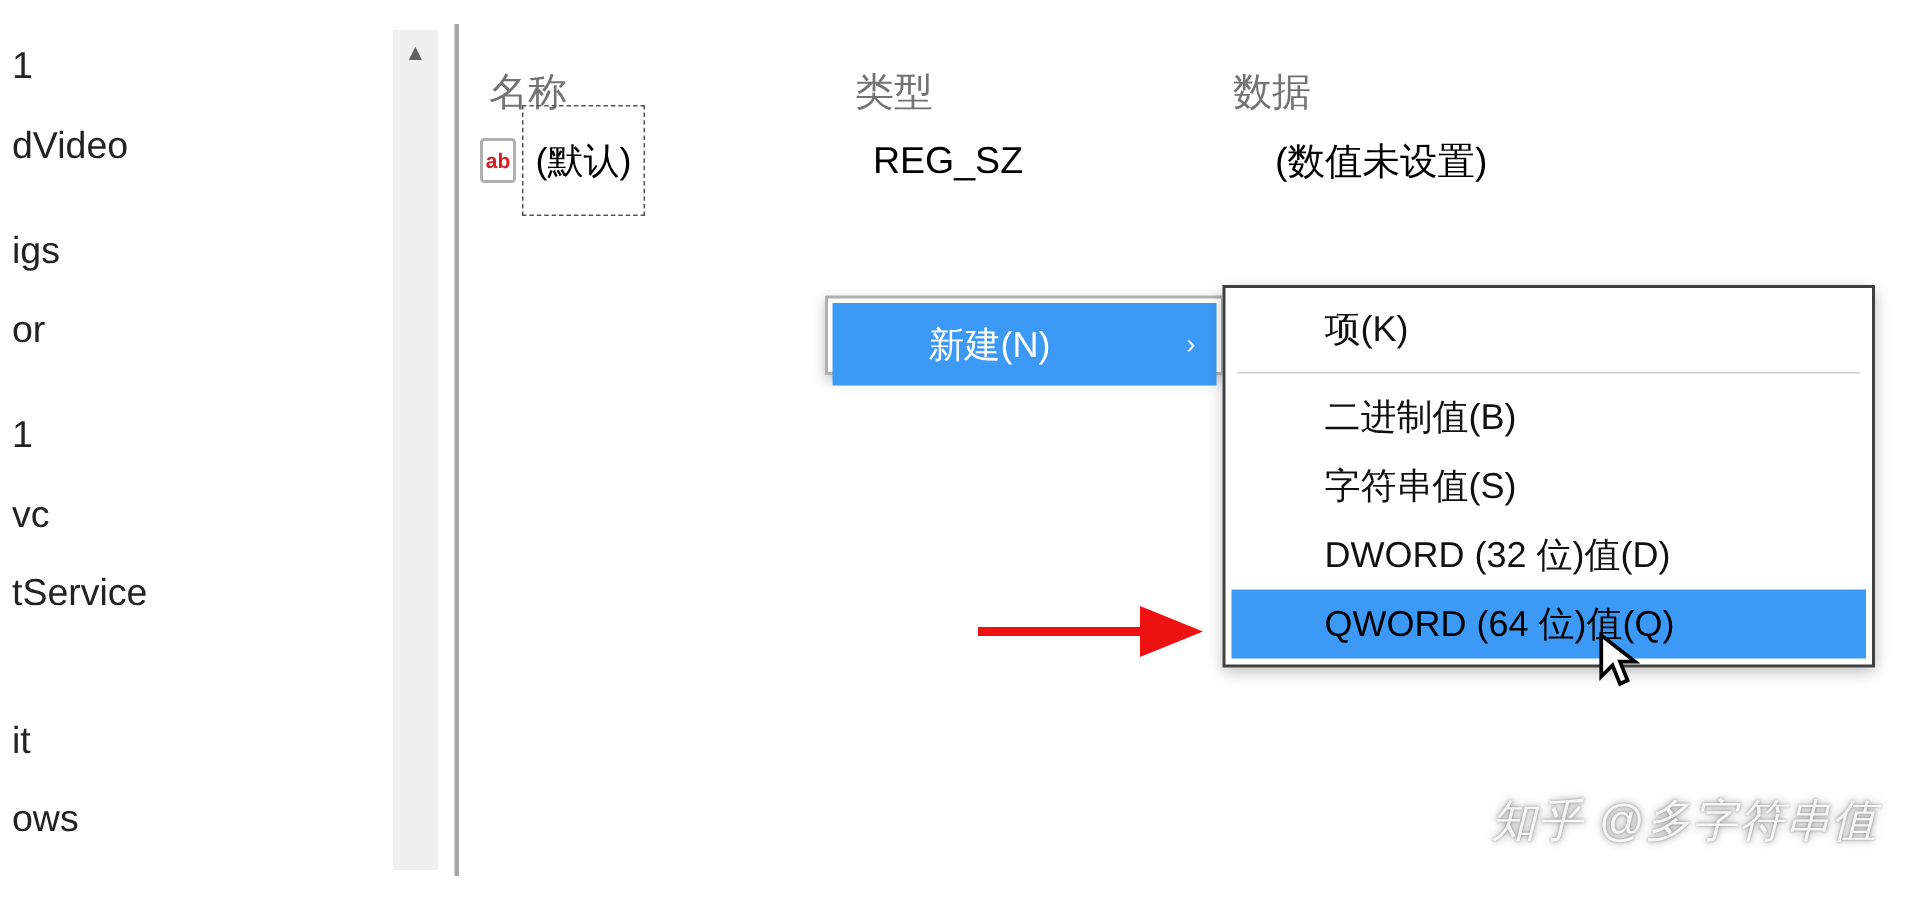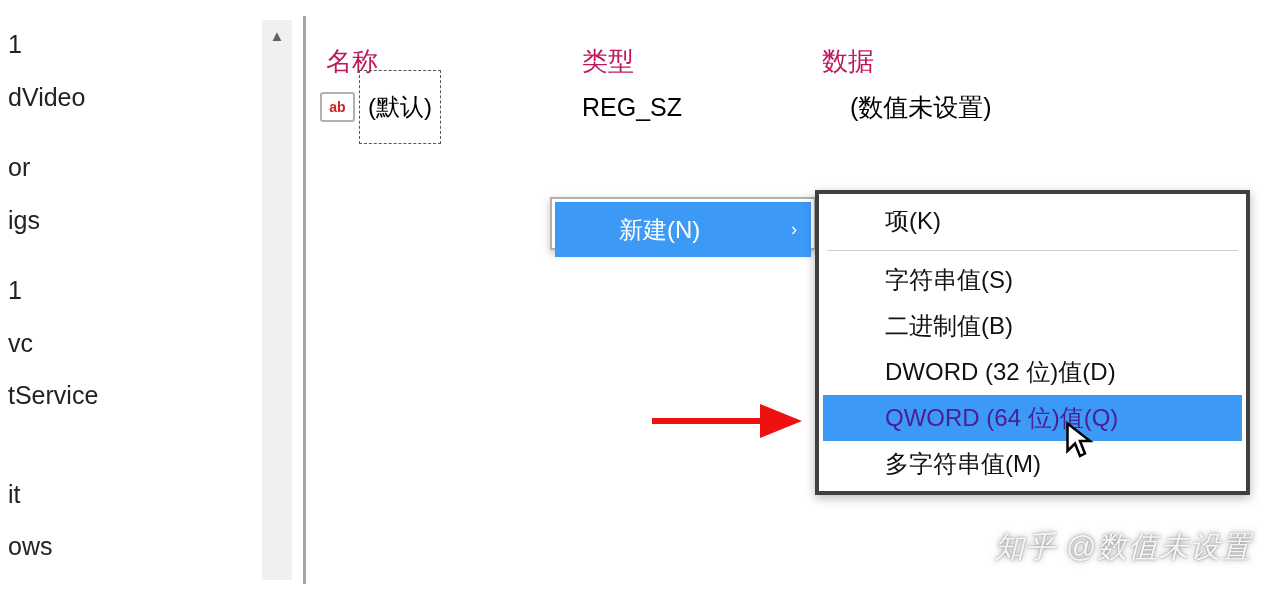--- a/index.html
+++ b/index.html
@@ -54,36 +54,36 @@
     }
     .values-panel {
       position: absolute;
       left: 320px;
       top: 28px;
       right: 0;
     }
     .col-header {
       position: absolute;
       font-size: 26px;
-      color: #be185d;
+      color: #737373;
       top: 16px;
     }
     .col-name  { left: 6px; }
-    .col-type  { left: 250px; margin-left: 12px; }
+    .col-type  { left: 250px; }
     .col-data  { left: 502px; }
     .value-row {
       position: absolute;
       top: 58px;
       left: 0; right: 0;
       height: 42px;
       display: flex;
       align-items: center;
     }
     .reg-icon {
-      width: 35px; height: 30px;
+      width: 24px; height: 30px;
       margin-left: 0;
       background: #fff;
       border: 2px solid #b0b0b0;
       border-radius: 3px;
       position: relative;
       display: flex;
       align-items: center;
       justify-content: center;
       font-size: 14px;
       color: #d42020;
@@ -125,36 +125,36 @@
       right: 14px;
       font-size: 18px;
     }
 
     
     .menu2 {
       position: absolute;
       left: 815px;
       top: 190px;
       width: 435px;
-      border: 4px solid #404040;
+      border: 2px solid #404040;
       background: #fff;
       box-shadow: 0 3px 10px rgba(0,0,0,0.28);
       padding: 4px 4px;
     }
     .menu2-item {
       height: 46px;
       display: flex;
       align-items: center;
       padding-left: 62px;
       font-size: 24px;
       color: #111;
     }
     .menu2-item.highlight {
       background: #3d99f6;
-      color: #4c1d95;
+      color: #000000;
     }
     .menu2-sep {
       height: 0;
       border-top: 1.5px solid #cfcfcf;
       margin: 6px 4px 6px 4px;
     }
 
     
     .red-arrow {
       position: absolute;
@@ -190,22 +190,22 @@
       pointer-events: none;
     }
   </style>
 </head>
 <body>
 
 <div class="tree-panel">
   <div class="tree-item">1</div>
   <div class="tree-item">dVideo</div>
   <div style="height:18px"></div>
+  <div class="tree-item">igs</div>
   <div class="tree-item">or</div>
-  <div class="tree-item">igs</div>
   <div style="height:18px"></div>
   <div class="tree-item">1</div>
   <div class="tree-item">vc</div>
   <div class="tree-item">tService</div>
   <div style="height:46px"></div>
   <div class="tree-item">it</div>
   <div class="tree-item">ows</div>
 </div>
 
 <div class="scrollbar">
@@ -230,33 +230,32 @@
 <div class="menu1">
   <div class="menu1-item">
     <span>新建(N)</span>
     <span class="arrow">›</span>
   </div>
 </div>
 
 <div class="menu2">
   <div class="menu2-item">项(K)</div>
   <div class="menu2-sep"></div>
+  <div class="menu2-item">二进制值(B)</div>
   <div class="menu2-item">字符串值(S)</div>
-  <div class="menu2-item">二进制值(B)</div>
   <div class="menu2-item">DWORD (32 位)值(D)</div>
   <div class="menu2-item highlight">QWORD (64 位)值(Q)</div>
-  <div class="menu2-item">多字符串值(M)</div>
 </div>
 
 <div class="red-arrow">
   <svg viewBox="0 0 150 42">
     <line x1="0" y1="21" x2="115" y2="21" stroke="#e11" stroke-width="6"></line>
     <polygon points="150,21 108,4 108,38" fill="#e11"></polygon>
   </svg>
 </div>
 
 <div class="cursor">
   <svg viewBox="0 0 24 32">
     <path d="M2 2 L2 24 L8 18 L12 28 L16 26 L12 16 L20 16 Z" fill="#fff" stroke="#000" stroke-width="2"></path>
   </svg>
 </div>
 
-<div class="watermark">知乎 @数值未设置</div>
+<div class="watermark">知乎 @多字符串值</div>
 
 </body></html>

